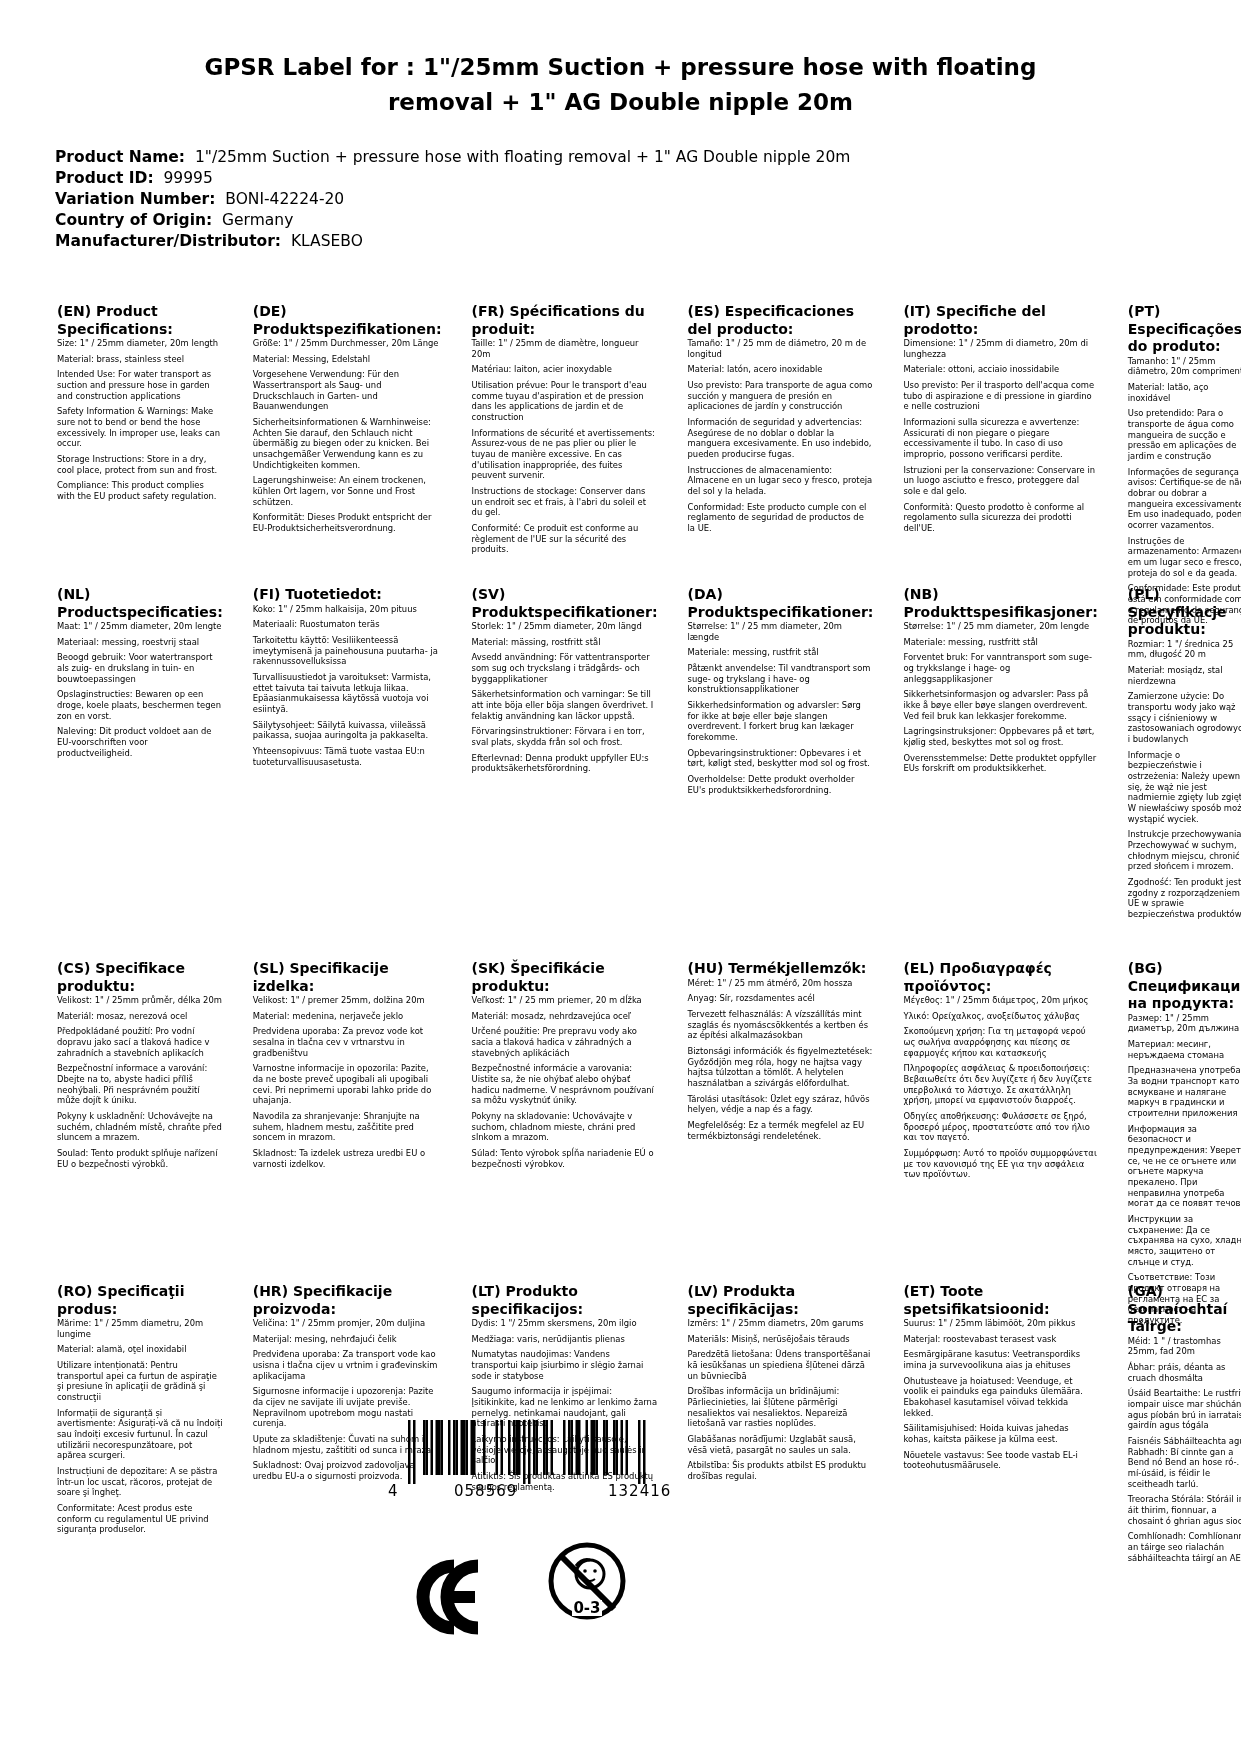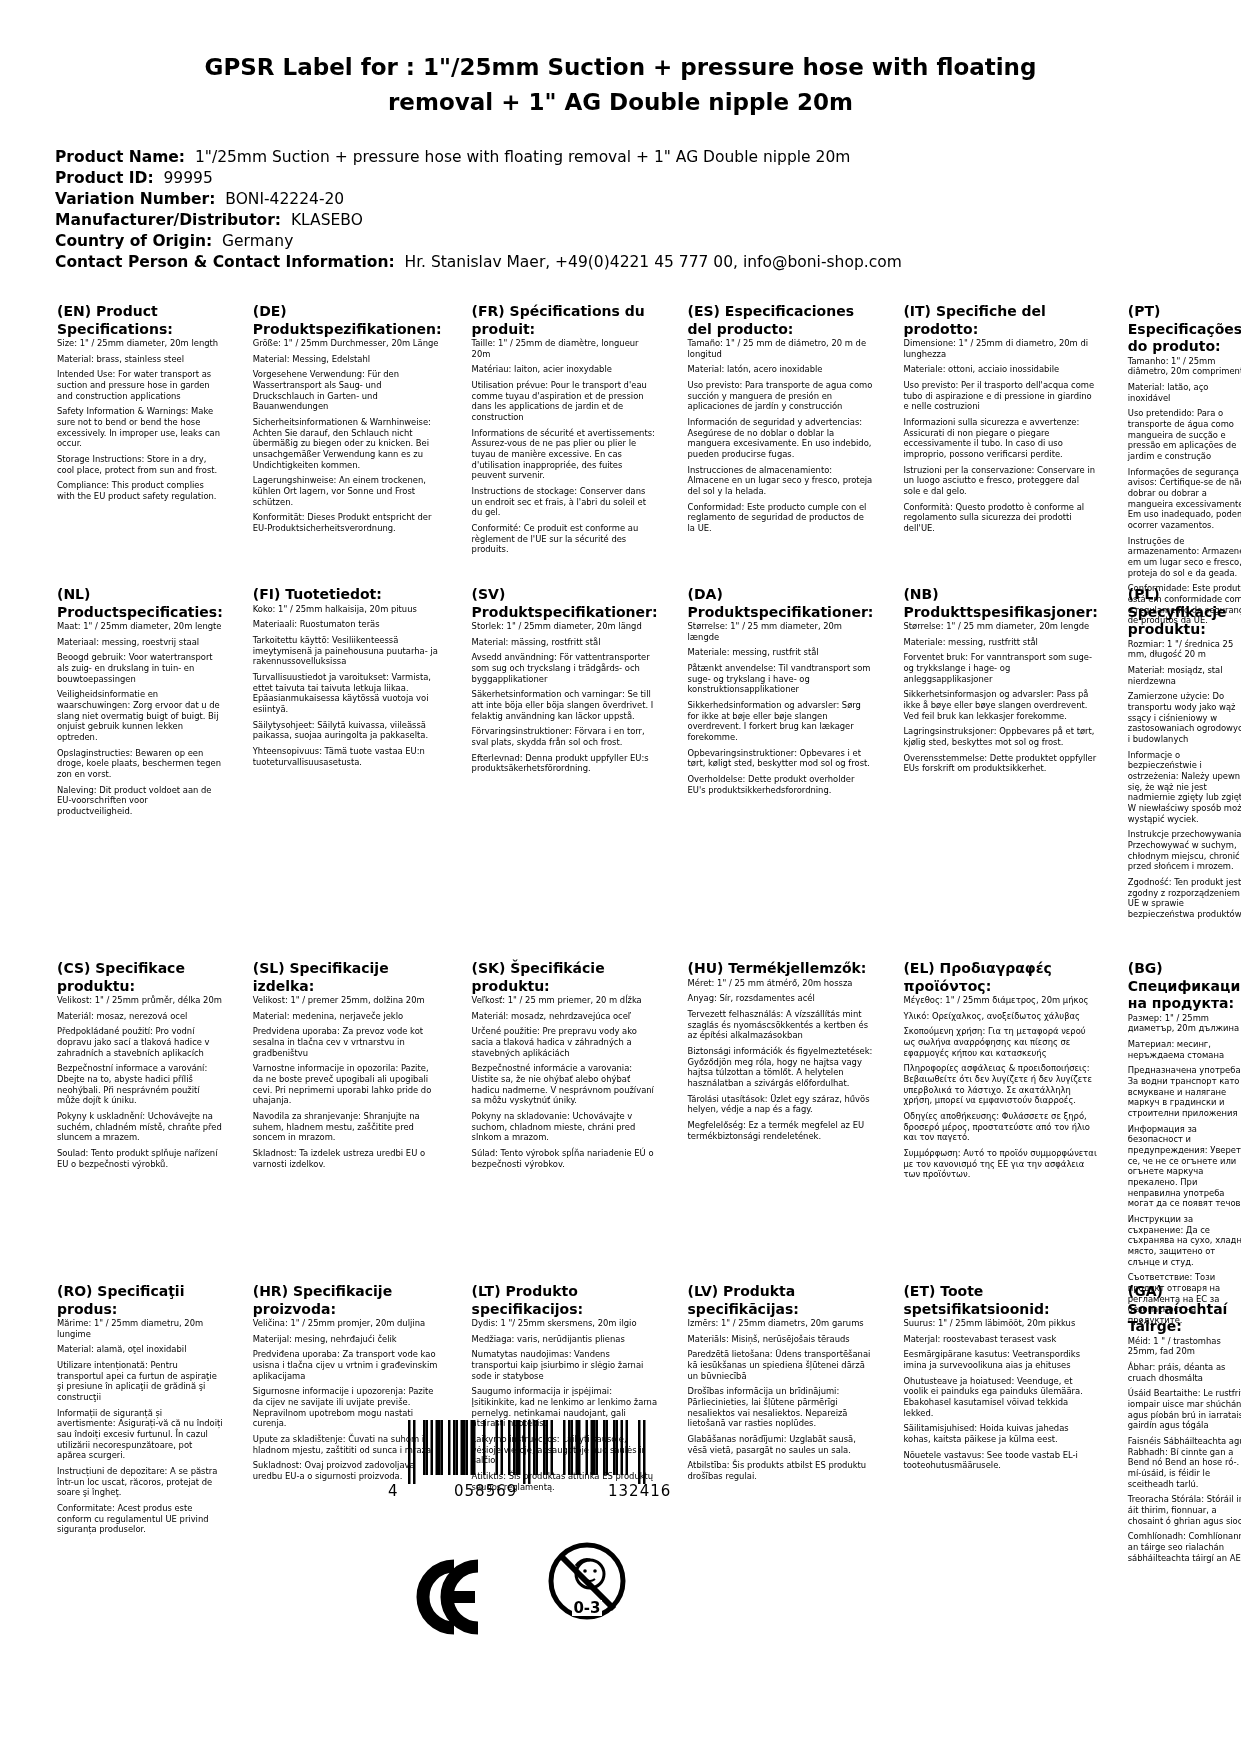--- a/index.html
+++ b/index.html
@@ -44,23 +44,22 @@
 
   <div class="doc-title">
     <div>GPSR Label for : 1"/25mm Suction + pressure hose with floating</div>
     <div>removal + 1" AG Double nipple 20m</div>
   </div>
 
   <div class="info">
       <div class="info-row"><span class="label">Product Name:</span><span class="value">&nbsp; 1"/25mm Suction + pressure hose with floating removal + 1" AG Double nipple 20m</span></div>
       <div class="info-row"><span class="label">Product ID:</span><span class="value">&nbsp; 99995</span></div>
       <div class="info-row"><span class="label">Variation Number:</span><span class="value">&nbsp; BONI-42224-20</span></div>
+      <div class="info-row"><span class="label">Country of Origin:</span><span class="value">&nbsp; Germany</span></div>
       <div class="info-row"><span class="label">Manufacturer/Distributor:</span><span class="value">&nbsp; KLASEBO</span></div>
-      <div class="info-row"><span class="label">Country of Origin:</span><span class="value">&nbsp; Germany</span></div>
-      <div class="info-row"><span class="label">Contact Person &amp; Contact Information:</span><span class="value">&nbsp; Hr. Stanislav Maer, +49(0)4221 45 777 00, info@boni-shop.com</span></div>
     </div>
 
   <div class="grid">
       <div class="lang-block">
         <h3>(EN) Product Specifications:</h3>
         <p>Size: 1" / 25mm diameter, 20m length</p>
         <p>Material: brass, stainless steel</p>
         <p>Intended Use: For water transport as suction and pressure hose in garden and construction applications</p>
         <p>Safety Information &amp; Warnings: Make sure not to bend or bend the hose excessively. In improper use, leaks can occur.</p>
         <p>Storage Instructions: Store in a dry, cool place, protect from sun and frost.</p>
@@ -109,21 +108,20 @@
         <p>Uso pretendido: Para o transporte de água como mangueira de sucção e pressão em aplicações de jardim e construção</p>
         <p>Informações de segurança e avisos: Certifique-se de não dobrar ou dobrar a mangueira excessivamente. Em uso inadequado, podem ocorrer vazamentos.</p>
         <p>Instruções de armazenamento: Armazene em um lugar seco e fresco, proteja do sol e da geada.</p>
         <p>Conformidade: Este produto está em conformidade com o regulamento de segurança de produtos da UE.</p>
       </div>
       <div class="lang-block">
         <h3>(NL) Productspecificaties:</h3>
         <p>Maat: 1" / 25mm diameter, 20m lengte</p>
         <p>Materiaal: messing, roestvrij staal</p>
         <p>Beoogd gebruik: Voor watertransport als zuig- en drukslang in tuin- en bouwtoepassingen</p>
-        <p>Veiligheidsinformatie en waarschuwingen: Zorg ervoor dat u de slang niet overmatig buigt of buigt. Bij onjuist gebruik kunnen lekken optreden.</p>
         <p>Opslaginstructies: Bewaren op een droge, koele plaats, beschermen tegen zon en vorst.</p>
         <p>Naleving: Dit product voldoet aan de EU-voorschriften voor productveiligheid.</p>
       </div>
       <div class="lang-block">
         <h3>(FI) Tuotetiedot:</h3>
         <p>Koko: 1" / 25mm halkaisija, 20m pituus</p>
         <p>Materiaali: Ruostumaton teräs</p>
         <p>Tarkoitettu käyttö: Vesiliikenteessä imeytymisenä ja painehousuna puutarha- ja rakennussovelluksissa</p>
         <p>Turvallisuustiedot ja varoitukset: Varmista, ettet taivuta tai taivuta letkuja liikaa. Epäasianmukaisessa käytössä vuotoja voi esiintyä.</p>
         <p>Säilytysohjeet: Säilytä kuivassa, viileässä paikassa, suojaa auringolta ja pakkaselta.</p>

